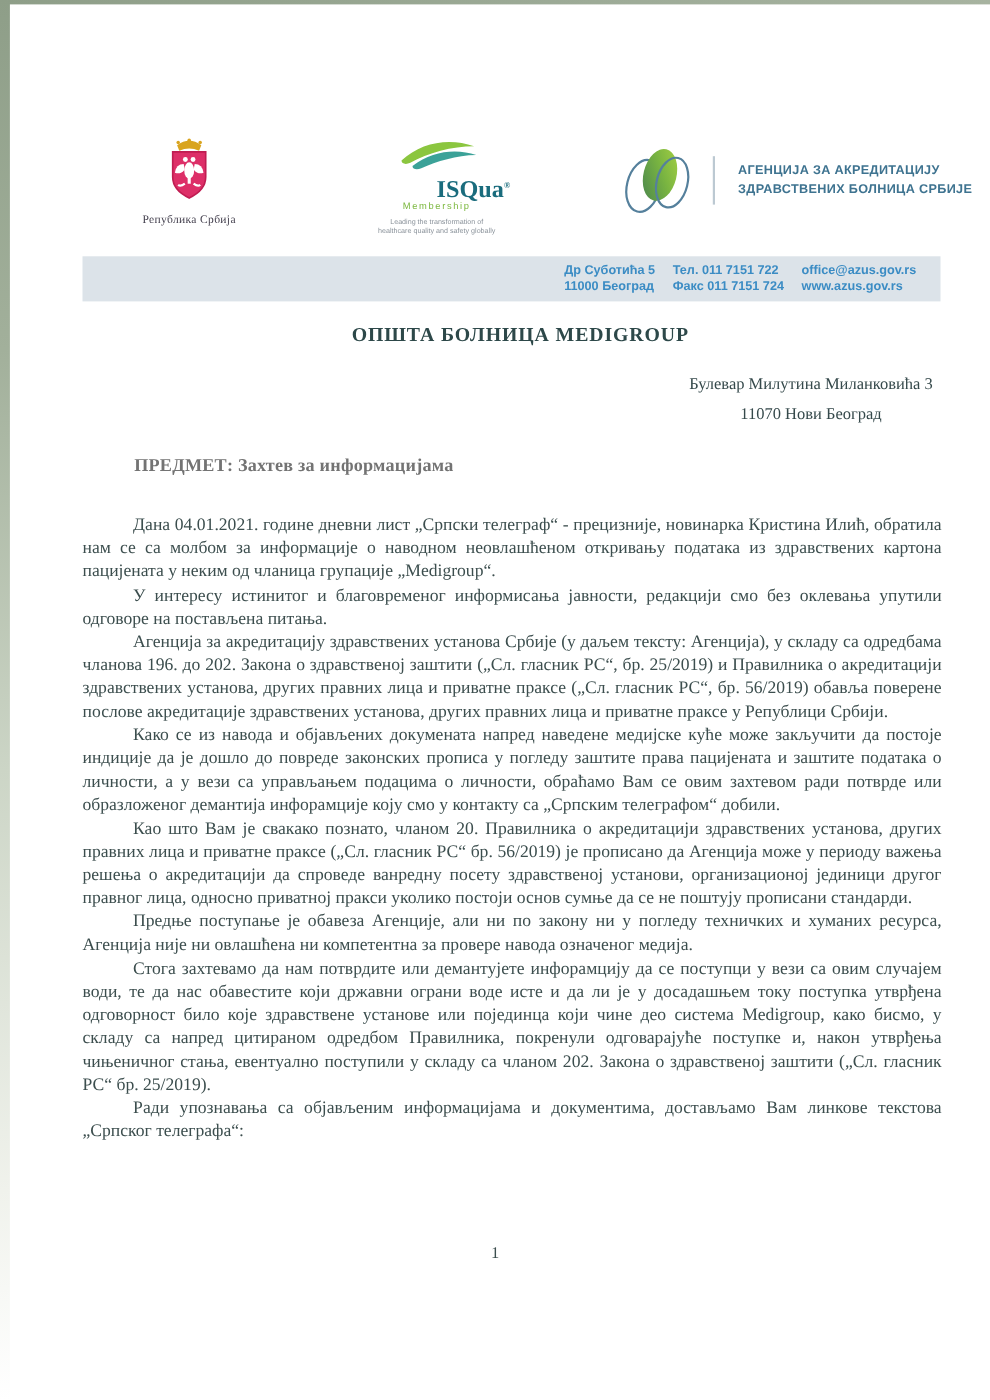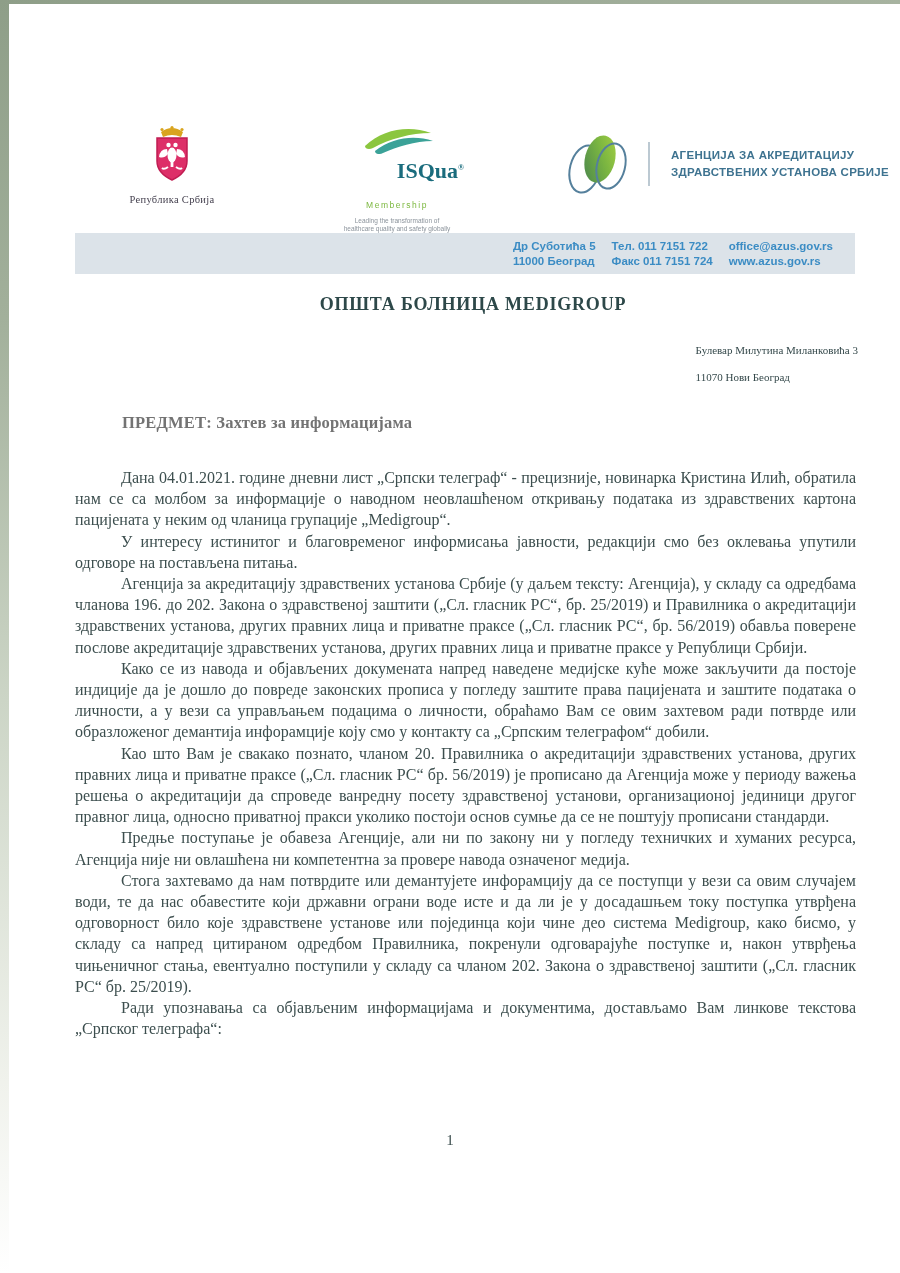--- a/index.html
+++ b/index.html
@@ -20,21 +20,21 @@
     background: linear-gradient(to bottom, #8e9e88 0%, #a2b09b 25%, #ccd5c6 55%, #f0f2ec 85%, #ffffff 100%);
   }
 
   
   .coat { position: absolute; left: 116px; top: 124px; width: 112px; text-align: center; }
   .coat-label { font-size: 10.5px; color: #45414f; margin-top: 4px; letter-spacing: 0.3px; }
 
   .isqua { position: absolute; left: 330px; top: 126px; width: 134px; text-align: center; }
   .isqua-name { font-size: 22px; font-weight: bold; color: #1a6c7d; line-height: 20px; font-family: "Liberation Serif", serif; text-align: right; }
   .isqua-name sup { font-size: 8px; color: #1a6c7d; }
-  .isqua-membership { font-size: 8.5px; color: #7cb83f; letter-spacing: 1.5px; margin-top: 19px; font-family: "Liberation Sans", sans-serif; }
+  .isqua-membership { font-size: 8.5px; color: #7cb83f; letter-spacing: 1.5px; margin-top: 0; font-family: "Liberation Sans", sans-serif; }
   .isqua-tagline { font-size: 6.5px; color: #8b939b; line-height: 8px; margin-top: 7px; font-family: "Liberation Sans", sans-serif; }
 
   .agency { position: absolute; left: 556px; top: 126px; display: flex; align-items: center; }
   .agency-divider { width: 2px; height: 44px; background: #bcc9d2; margin: 0 11px 0 8px; }
   .agency-name {
     font-family: "Liberation Sans", sans-serif;
     font-size: 11.5px; font-weight: bold; color: #3e7390;
     line-height: 17px; letter-spacing: 0.3px; margin-left: 10px;
   }
 
@@ -48,22 +48,22 @@
     font-size: 11.5px; font-weight: bold; color: #3b8cc4; line-height: 15px;
   }
 
   
   .title {
     position: absolute; top: 294px; left: 0; width: 100%;
     text-align: center; font-weight: bold; font-size: 18px;
     color: #2d4849; letter-spacing: 0.8px; padding-left: 23px;
   }
   .recipient {
-    position: absolute; top: 337px; right: 42px;
-    text-align: left; font-size: 11px; line-height: 27px; color: #35494b;
+    position: absolute; top: 337px; right: 52px;
+    text-align: center; font-size: 15px; line-height: 27px; color: #35494b;
   }
   .subject {
     position: absolute; top: 413px; left: 75px; padding-left: 47px;
     font-weight: bold; font-size: 16.5px; color: #737373; letter-spacing: 0.2px;
   }
   .body-text { position: absolute; top: 467px; left: 75px; width: 781px; }
   .body-text p {
     margin: 0; text-align: justify; text-indent: 46px;
     font-size: 16px; line-height: 21.2px; color: #3c4e4e;
   }
@@ -123,21 +123,21 @@
         <stop offset="1" stop-color="#a8d243"></stop>
       </linearGradient>
     </defs>
     <ellipse cx="29" cy="43" rx="15" ry="24" fill="none" stroke="#55809c" stroke-width="2" transform="rotate(14 29 43)"></ellipse>
     <ellipse cx="44" cy="33" rx="15" ry="24" fill="url(#agl)" transform="rotate(14 44 33)"></ellipse>
     <ellipse cx="55" cy="40" rx="14" ry="23" fill="none" stroke="#55809c" stroke-width="2" transform="rotate(14 55 40)"></ellipse>
   </svg>
   <div class="agency-divider"></div>
   <div class="agency-name">
     <div>АГЕНЦИЈА ЗА АКРЕДИТАЦИЈУ</div>
-    <div>ЗДРАВСТВЕНИХ УСТАНОВА СРБИЈЕ</div>
+    <div>ЗДРАВСТВЕНИХ БОЛНИЦА СРБИЈЕ</div>
   </div>
 </div>
 
 <div class="contact-band">
   <div>
     <div>Др Суботића 5</div>
     <div>11000 Београд</div>
   </div>
   <div>
     <div>Тел. 011 7151 722</div>

